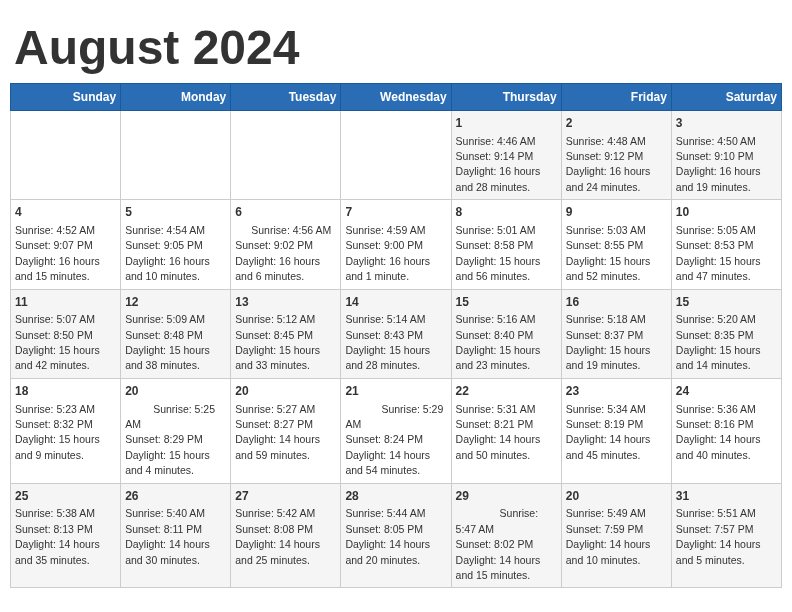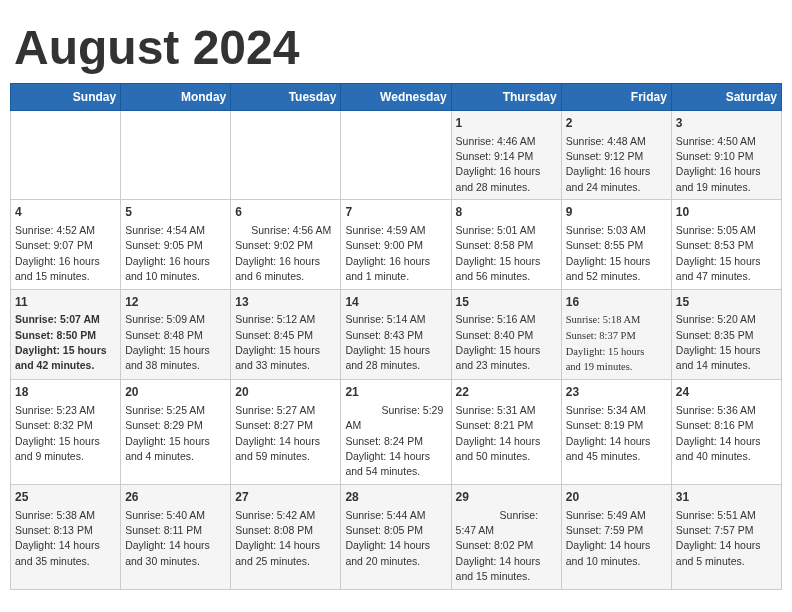--- a/index.html
+++ b/index.html
@@ -162,55 +162,55 @@
         <td><span class="day-num">9</span><span class="day-info" style="white-space: pre-line;">Sunrise: 5:03 AM
 Sunset: 8:55 PM
 Daylight: 15 hours
 and 52 minutes.</span></td>
         <td><span class="day-num">10</span><span class="day-info" style="white-space: pre-line;">Sunrise: 5:05 AM
 Sunset: 8:53 PM
 Daylight: 15 hours
 and 47 minutes.</span></td>
       </tr>
       <tr>
-        <td><span class="day-num">11</span><span class="day-info" style="white-space: pre-line; font-weight: bold;">Sunrise: 5:07 AM
+        <td><span class="day-num">11</span><span class="day-info" style="white-space: pre-line;">Sunrise: 5:07 AM
 Sunset: 8:50 PM
 Daylight: 15 hours
 and 42 minutes.</span></td>
         <td><span class="day-num">12</span><span class="day-info" style="white-space: pre-line;">Sunrise: 5:09 AM
 Sunset: 8:48 PM
 Daylight: 15 hours
 and 38 minutes.</span></td>
         <td><span class="day-num">13</span><span class="day-info" style="white-space: pre-line;">Sunrise: 5:12 AM
 Sunset: 8:45 PM
 Daylight: 15 hours
 and 33 minutes.</span></td>
         <td><span class="day-num">14</span><span class="day-info" style="white-space: pre-line;">Sunrise: 5:14 AM
 Sunset: 8:43 PM
 Daylight: 15 hours
 and 28 minutes.</span></td>
         <td><span class="day-num">15</span><span class="day-info" style="white-space: pre-line;">Sunrise: 5:16 AM
 Sunset: 8:40 PM
 Daylight: 15 hours
 and 23 minutes.</span></td>
-        <td><span class="day-num">16</span><span class="day-info" style="white-space: pre-line; font-family: Liberation Serif, serif;">Sunrise: 5:18 AM
+        <td><span class="day-num">16</span><span class="day-info" style="white-space: pre-line;">Sunrise: 5:18 AM
 Sunset: 8:37 PM
 Daylight: 15 hours
 and 19 minutes.</span></td>
         <td><span class="day-num">15</span><span class="day-info" style="white-space: pre-line;">Sunrise: 5:20 AM
 Sunset: 8:35 PM
 Daylight: 15 hours
 and 14 minutes.</span></td>
       </tr>
       <tr>
         <td><span class="day-num">18</span><span class="day-info" style="white-space: pre-line;">Sunrise: 5:23 AM
 Sunset: 8:32 PM
 Daylight: 15 hours
 and 9 minutes.</span></td>
-        <td><span class="day-num">20</span><span class="day-info" style="white-space: pre-line;">Sunrise: 5:25 AM
+        <td><span class="day-num">20</span><span class="day-info" style="white-space: pre-line; margin-left: 28px;">Sunrise: 5:25 AM
 Sunset: 8:29 PM
 Daylight: 15 hours
 and 4 minutes.</span></td>
         <td><span class="day-num">20</span><span class="day-info" style="white-space: pre-line;">Sunrise: 5:27 AM
 Sunset: 8:27 PM
 Daylight: 14 hours
 and 59 minutes.</span></td>
         <td><span class="day-num">21</span><span class="day-info" style="white-space: pre-line; margin-left: 36px;">Sunrise: 5:29 AM
 Sunset: 8:24 PM
 Daylight: 14 hours

